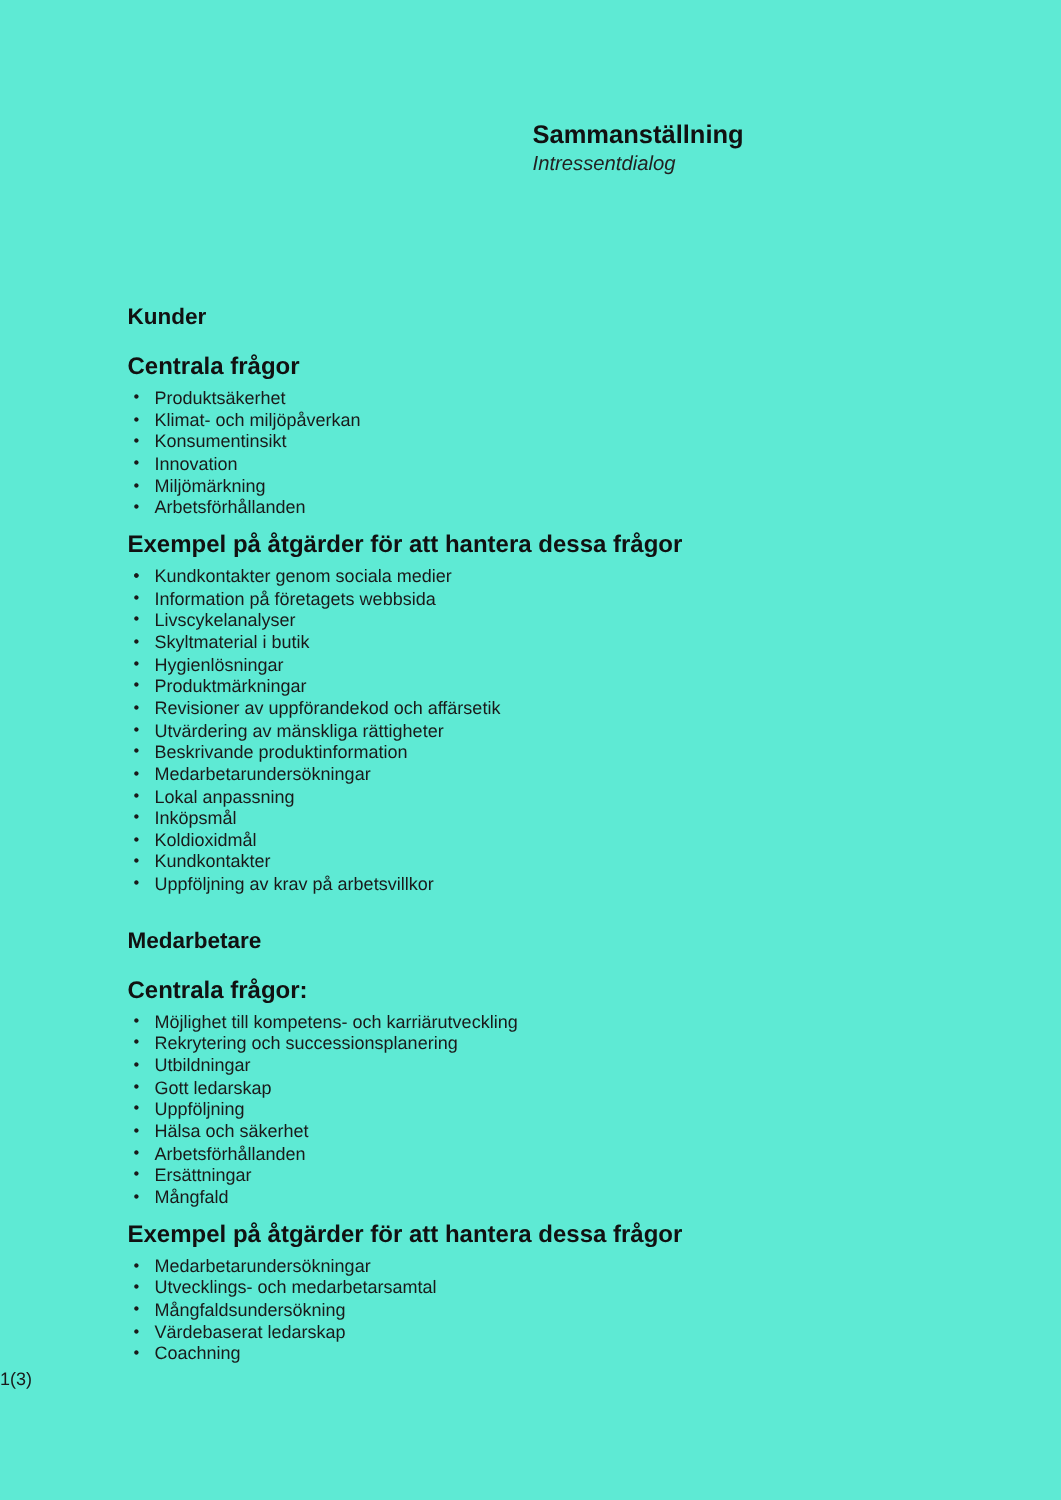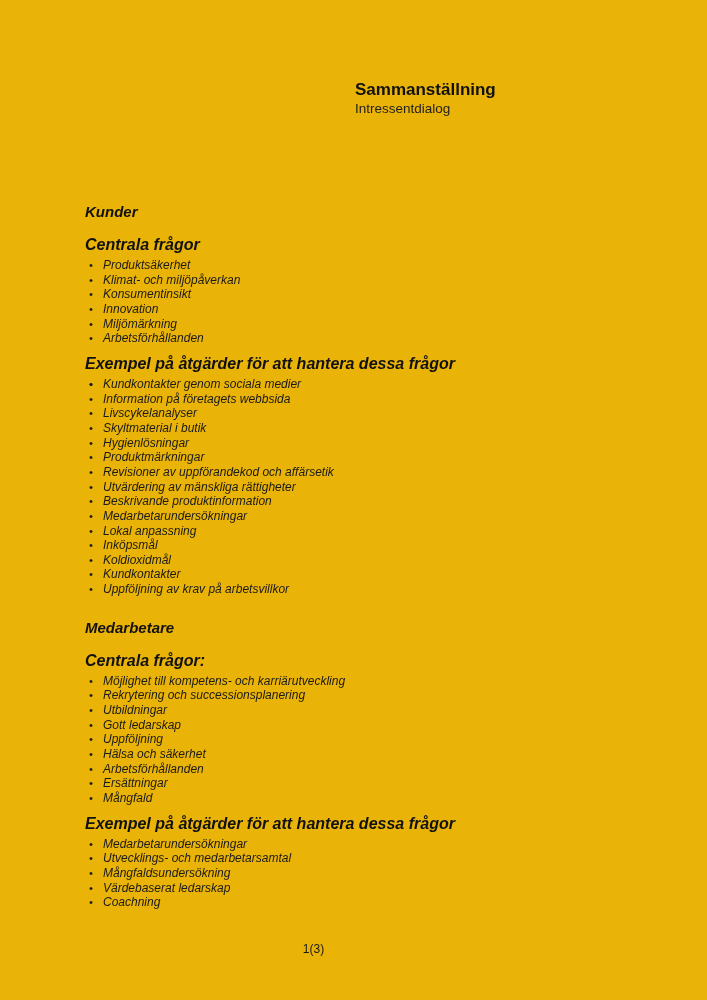--- a/index.html
+++ b/index.html
@@ -4,21 +4,21 @@
 <style>
   html, body {
     margin: 0;
     padding: 0;
     background: #ffffff;
   }
   .page {
     position: relative;
     width: 707px;
     height: 1000px;
-    background: #eab308;
+    background: #5eead4;
     font-family: "Liberation Sans", "DejaVu Sans", sans-serif;
     color: #1a1a1a;
     overflow: hidden;
   }
   .doc-header {
     position: absolute;
     left: 355px;
     top: 80px;
   }
   .doc-title {
@@ -27,27 +27,27 @@
     line-height: 20px;
     font-weight: bold;
     color: #111111;
   }
   .doc-subtitle {
     margin: 0;
     font-size: 13.5px;
     line-height: 17px;
     font-weight: normal;
     color: #222222;
+    font-style: italic;
   }
   .doc-body {
     position: absolute;
     left: 85px;
     top: 203px;
     width: 560px;
-    font-style: italic;
   }
   .section-heading {
     margin: 22px 0 18px 0;
     font-size: 15px;
     line-height: 17px;
     font-weight: bold;
     color: #111111;
   }
   .section-heading:first-child {
     margin-top: 0;
@@ -77,23 +77,22 @@
   ul.bullet-list .bullet {
     position: absolute;
     left: 4px;
     top: 0;
     font-size: 11px;
     color: #1a1a1a;
   }
   .doc-footer {
     position: absolute;
     left: 0;
-    top: 939px;
+    top: 910px;
     width: 627px;
-    text-align: center;
   }
   .page-number {
     font-size: 12px;
     color: #1a1a1a;
   }
 </style>
 </head>
 <body>
 
 <div class="page">

